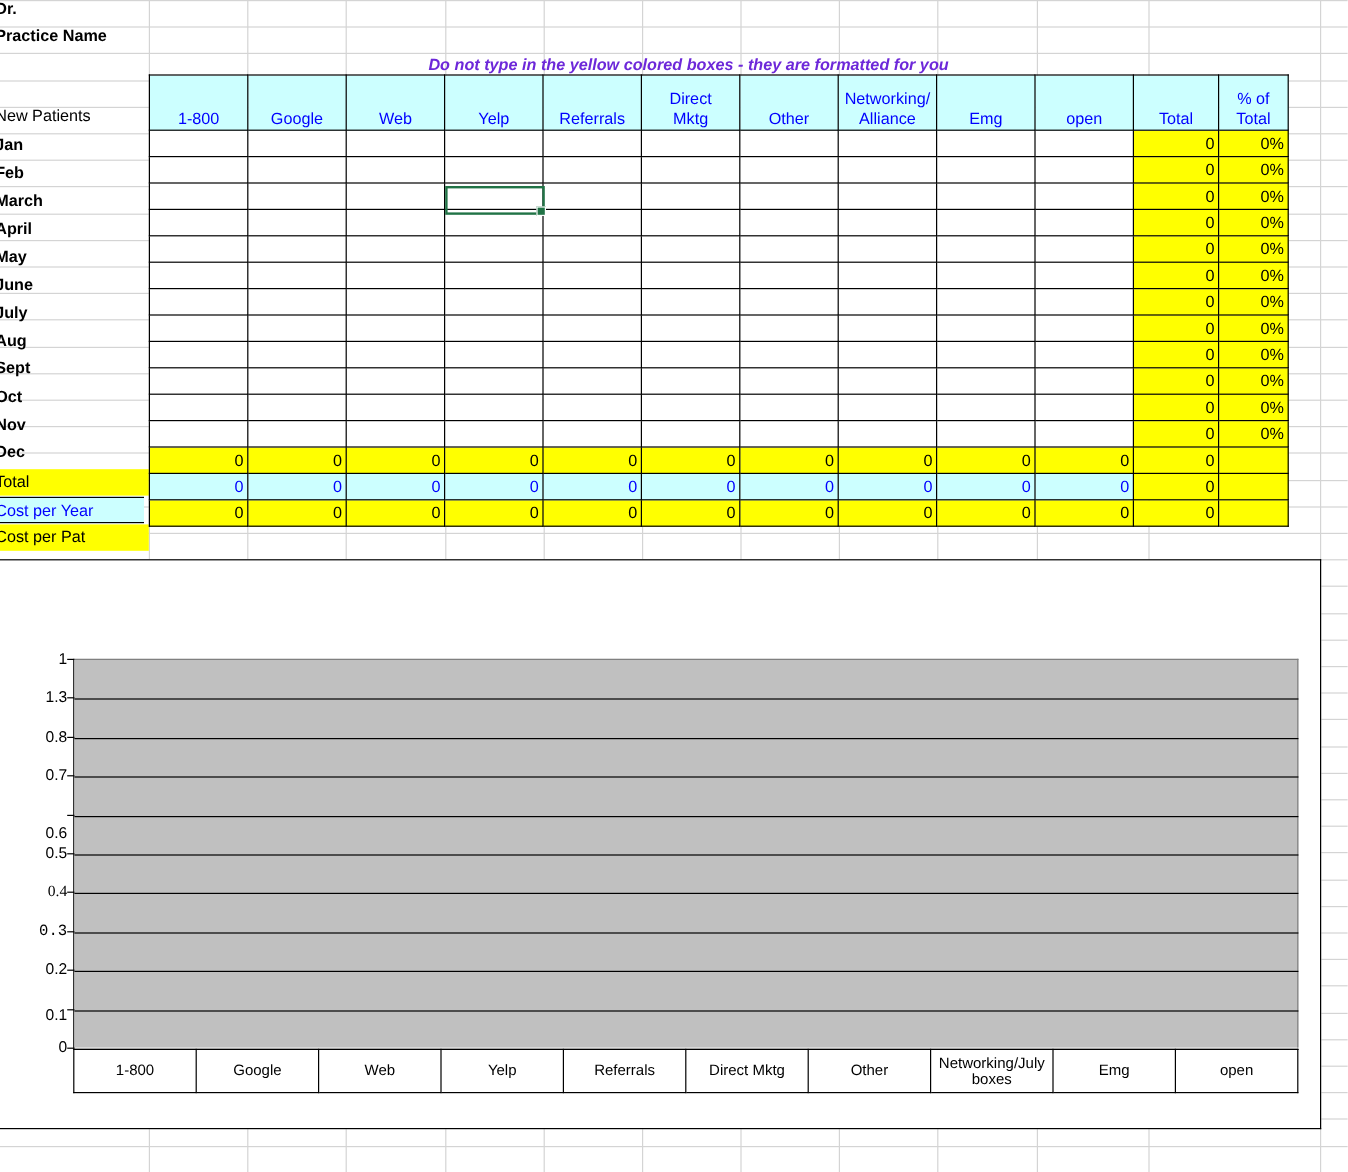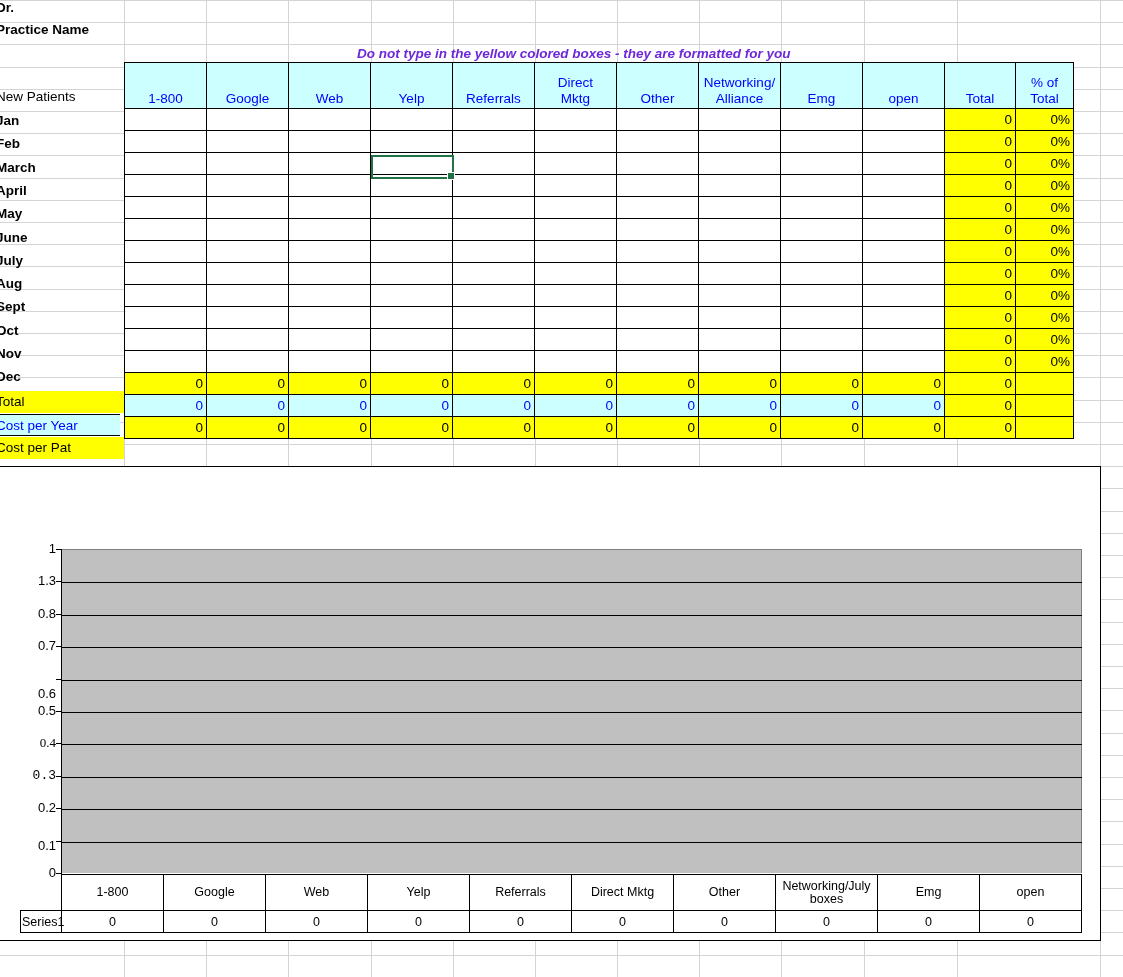--- a/index.html
+++ b/index.html
@@ -685,33 +685,20 @@
             <div>Networking/July</div>
             <div>boxes</div>
           </td>
           <td style="width: 102px;">
             <div>Emg</div>
           </td>
           <td style="width: 102px;">
             <div>open</div>
           </td>
         </tr>
-      <tr class="val-row" id="chart-val-row">
-          <td class="series-name">Series1</td>
-          <td style="width: 102px;">0</td>
-          <td style="width: 102px;">0</td>
-          <td style="width: 102px;">0</td>
-          <td style="width: 102px;">0</td>
-          <td style="width: 102px;">0</td>
-          <td style="width: 102px;">0</td>
-          <td style="width: 102px;">0</td>
-          <td style="width: 102px;">0</td>
-          <td style="width: 102px;">0</td>
-          <td style="width: 102px;">0</td>
-        </tr>
     </tbody>
   </table>
 <div class="y-tick" style="top: 82px;"></div>
     <div class="y-tick" style="top: 114.4px;"></div>
     <div class="y-tick" style="top: 146.8px;"></div>
     <div class="y-tick" style="top: 179.2px;"></div>
     <div class="y-tick" style="top: 211.6px;"></div>
     <div class="y-tick" style="top: 244px;"></div>
     <div class="y-tick" style="top: 276.4px;"></div>
     <div class="y-tick" style="top: 308.8px;"></div>

